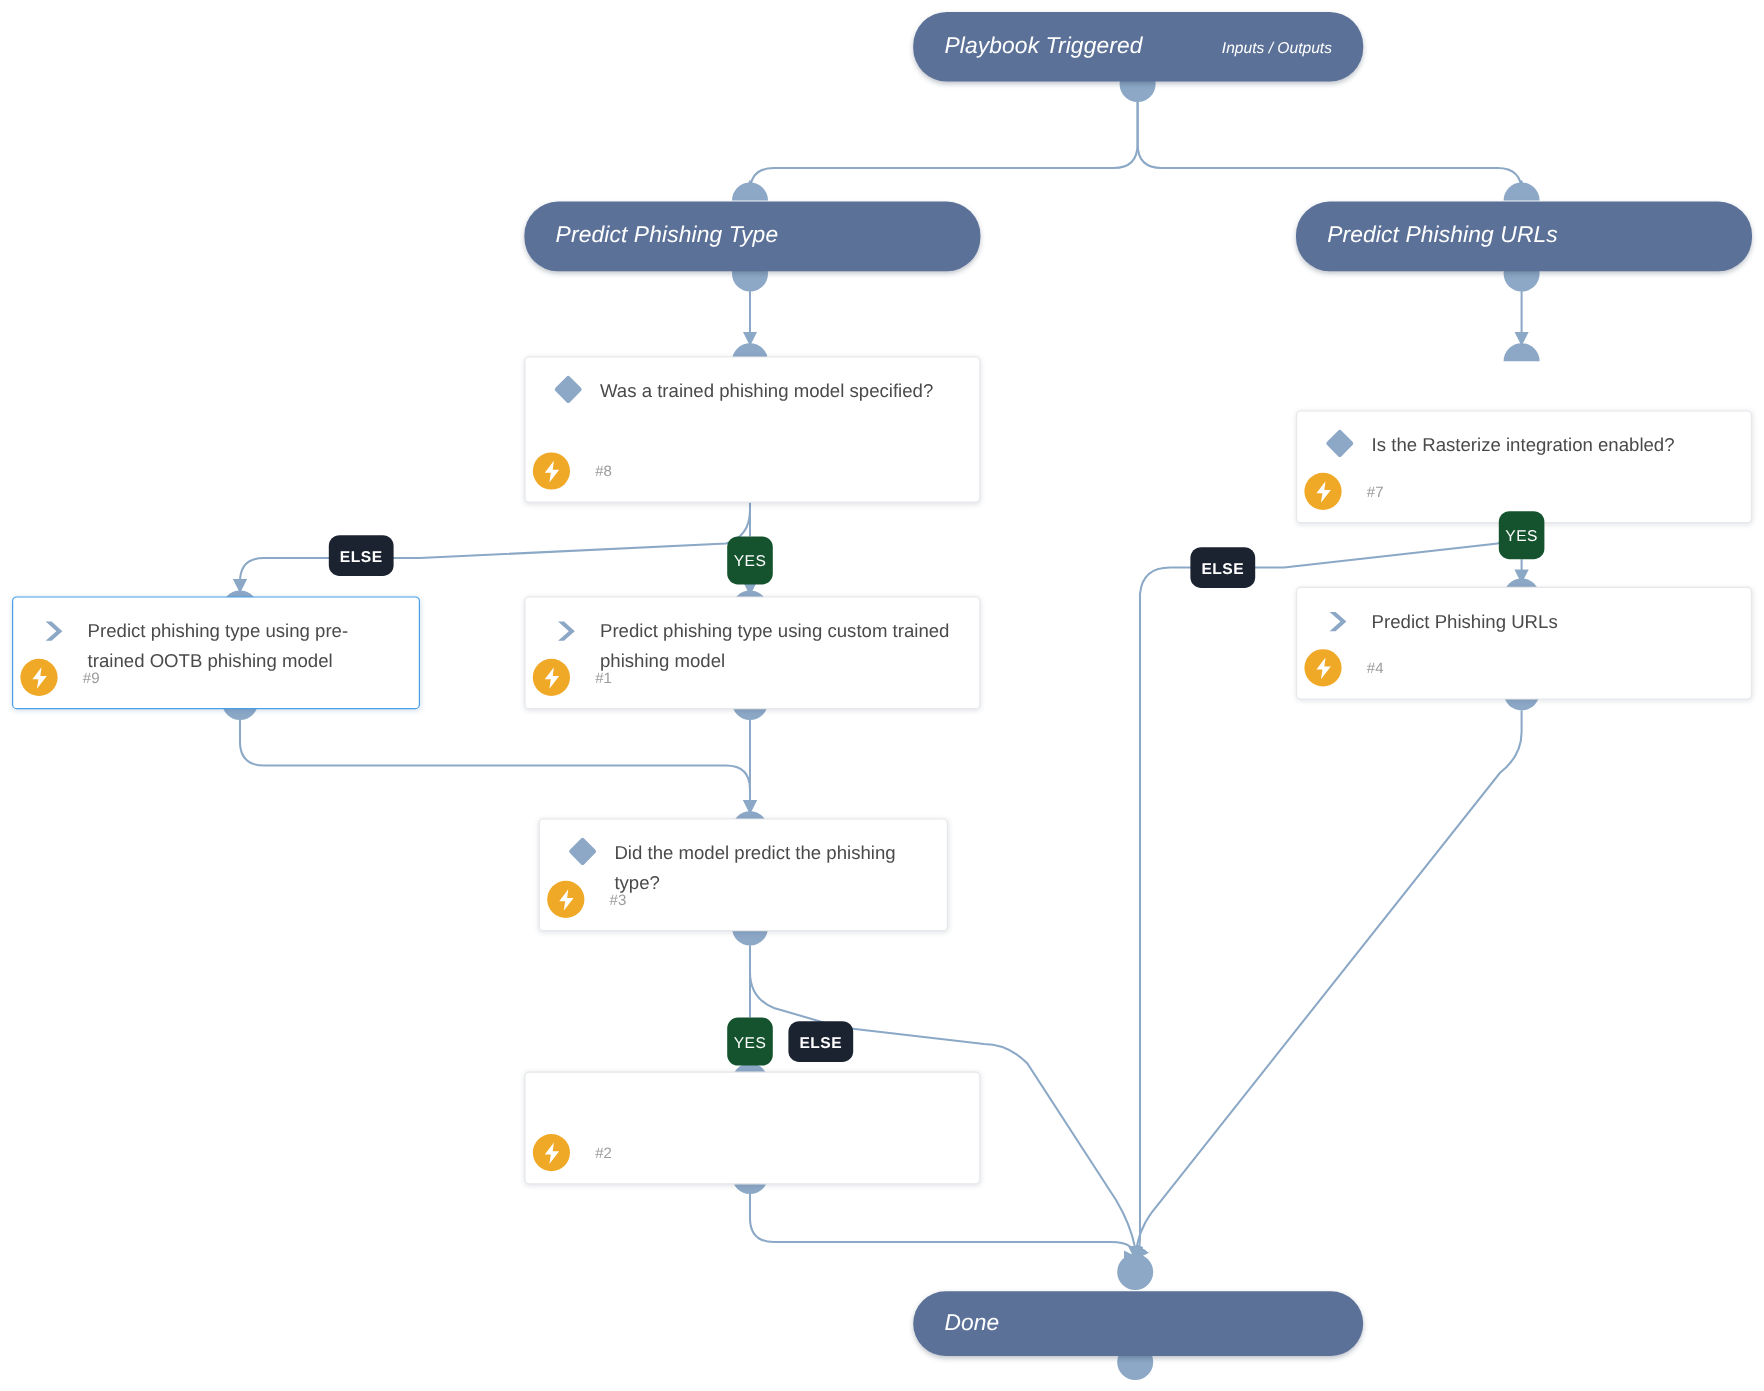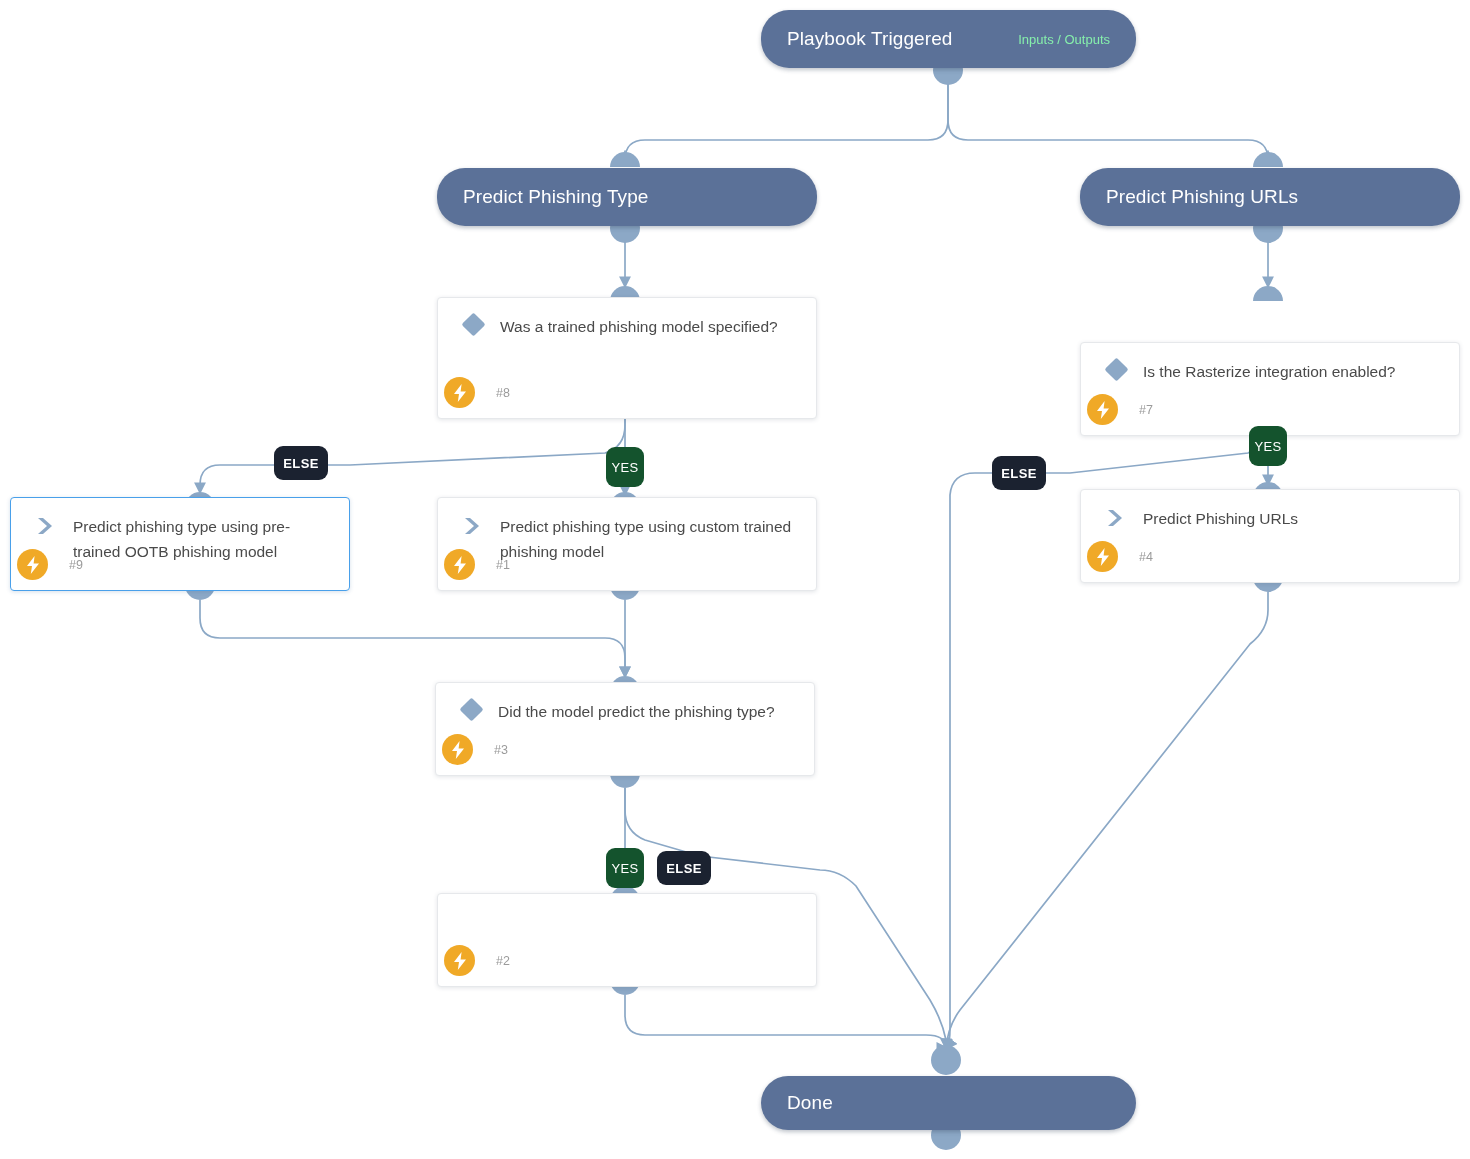--- a/index.html
+++ b/index.html
@@ -31,29 +31,30 @@
   .pill {
     position: absolute;
     background: #5b7198;
     border-radius: 28px;
     box-shadow: 0 2px 4px rgba(40,55,80,0.30);
     display: flex;
     align-items: center;
     box-sizing: border-box;
     padding: 16px 26px;
     z-index: 4;
+    font-style: italic;
   }
   .pill-title {
     color: #ffffff;
     font-size: 19px;
     letter-spacing: 0.1px;
     white-space: nowrap;
   }
   .pill-action {
-    color: #86efac;
+    color: #ffffff;
     font-size: 13px;
     margin-left: auto;
     white-space: nowrap;
   }
 
   
   .card {
     position: absolute;
     background: #ffffff;
     border: 1px solid #e6e8eb;
@@ -360,21 +361,21 @@
         <div class="bolt">
           <svg width="16" height="18" viewBox="0 0 16 18" xmlns="http://www.w3.org/2000/svg">
             <path d="M9.6 0 L2 10 L7 10 L5.8 18 L14 7.4 L8.6 7.4 Z" fill="#ffffff"></path>
           </svg>
         </div>
         <div class="card-id">#4</div>
       </div>
     </div>
   </div>
 
-  <div class="card" style="left:435px; top:682px; width:380px; height:94px;">
+  <div class="card" style="left:449px; top:682px; width:341px; height:94px;">
     <div class="card-body">
       <div class="card-top">
         <div class="node-icon">
           <div class="diamond"></div>
         </div>
         <div class="card-title">Did the model predict the phishing type?</div>
       </div>
       <div class="card-foot">
         <div class="bolt">
           <svg width="16" height="18" viewBox="0 0 16 18" xmlns="http://www.w3.org/2000/svg">

